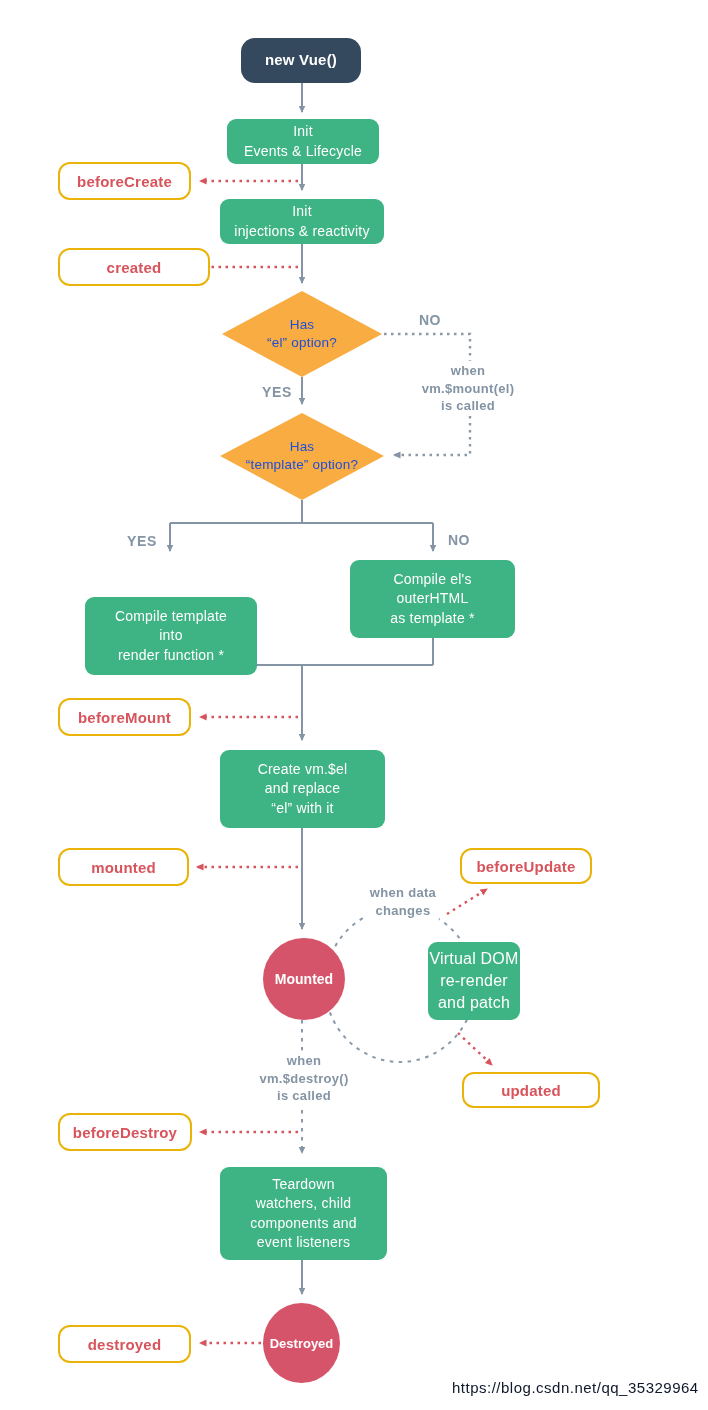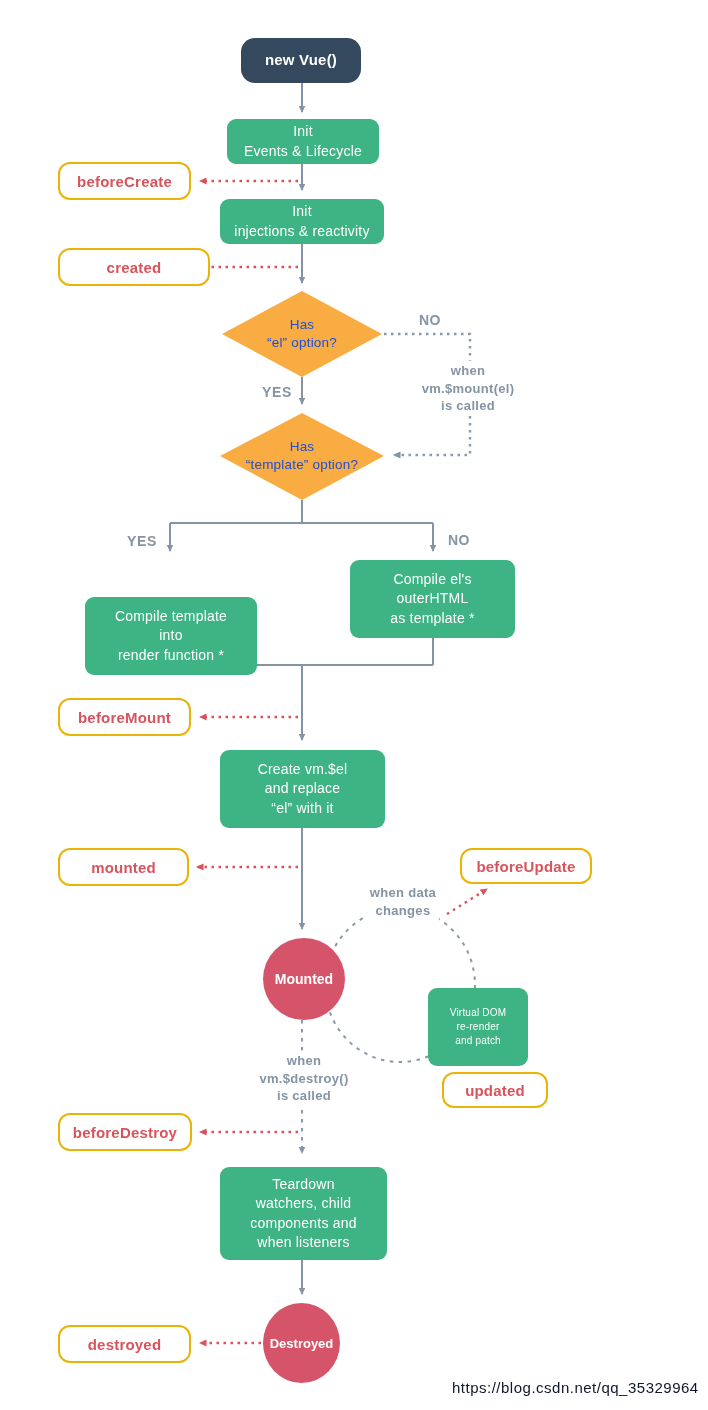--- a/index.html
+++ b/index.html
@@ -115,42 +115,42 @@
   <div class="abs node green" style="left:350px;top:560px;width:165px;height:78px;">Compile el's
 outerHTML
 as template *</div>
 
   <div class="abs node green" style="left:220px;top:750px;width:165px;height:78px;">Create vm.$el
 and replace
 “el” with it</div>
 
   <div class="abs circle" style="left:263px;top:938px;width:82px;height:82px;">Mounted</div>
 
-  <div class="abs node green" style="left:428px;top:988px;width:100px;height:78px;font-size:10px;">Virtual DOM
+  <div class="abs node green" style="left:428px;top:942px;width:92px;height:78px;font-size:16px;">Virtual DOM
 re-render
 and patch</div>
 
   <div class="abs node green" style="left:220px;top:1167px;width:167px;height:93px;">Teardown
 watchers, child
 components and
-when listeners</div>
+event listeners</div>
 
   <div class="abs circle" style="left:263px;top:1303px;width:77px;height:80px;font-size:13px;">Destroyed</div>
 
   <div class="abs badge" style="left:58px;top:162px;width:133px;height:38px;">beforeCreate</div>
 
   <div class="abs badge" style="left:58px;top:248px;width:152px;height:38px;">created</div>
 
   <div class="abs badge" style="left:58px;top:698px;width:133px;height:38px;">beforeMount</div>
 
   <div class="abs badge" style="left:58px;top:848px;width:131px;height:38px;">mounted</div>
 
   <div class="abs badge" style="left:460px;top:848px;width:132px;height:36px;">beforeUpdate</div>
 
-  <div class="abs badge" style="left:442px;top:1072px;width:106px;height:36px;">updated</div>
+  <div class="abs badge" style="left:462px;top:1072px;width:138px;height:36px;">updated</div>
 
   <div class="abs badge" style="left:58px;top:1113px;width:134px;height:38px;">beforeDestroy</div>
 
   <div class="abs badge" style="left:58px;top:1325px;width:133px;height:38px;">destroyed</div>
 
   <div class="abs glabel" style="left:430px;top:320px;">NO</div>
 
   <div class="abs glabel" style="left:277px;top:392px;">YES</div>
 
   <div class="abs glabel small onwhite" style="left:468px;top:388px;">when

